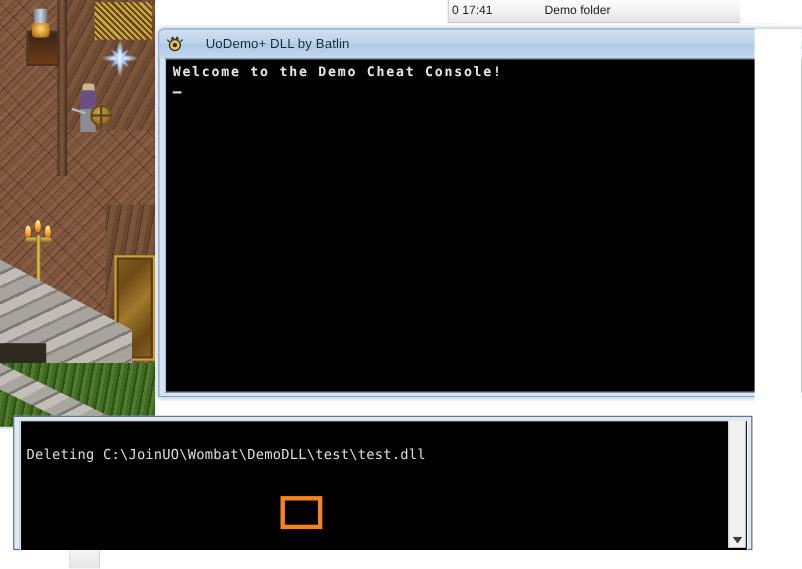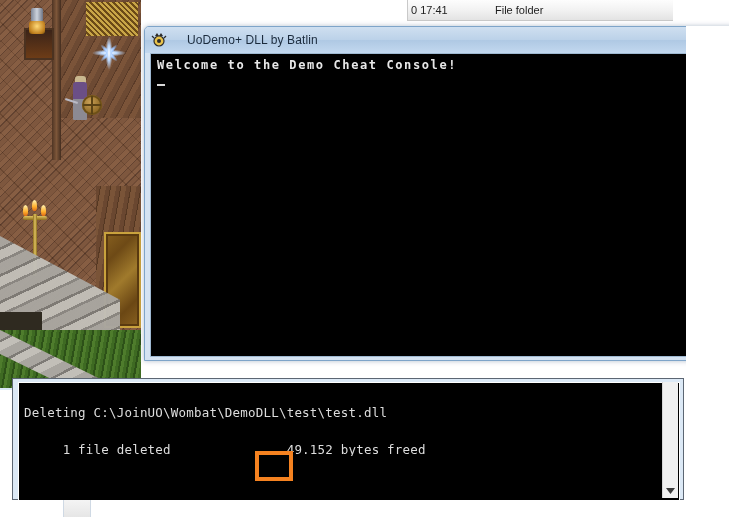--- a/index.html
+++ b/index.html
@@ -386,21 +386,21 @@
     <div class="stone-wall"></div>
     <div class="dark-corner"></div>
     <div class="grass"></div>
   </div>
   <div class="game-bottom-edge"></div>
   <div class="left-white"></div>
 
   <div class="explorer-left-edge"></div>
   <div class="explorer-row">
     <span class="explorer-cell-date">0 17:41</span>
-    <span class="explorer-cell-type">File folder</span>
+    <span class="explorer-cell-type">Demo folder</span>
   </div>
   <div class="explorer-blank"></div>
 
   <div class="console-window">
     <div class="console-titlebar">
       <span class="console-icon">
         <svg width="16" height="16" viewBox="0 0 16 16">
           <circle cx="8" cy="9" r="5" fill="#e8c24a" stroke="#2b2b2b" stroke-width="1.2"></circle>
           <circle cx="8" cy="9" r="2" fill="#2b2b2b"></circle>
           <path d="M4 4 L6 1 L8 4 L10 1 L12 4 Z" fill="#2b2b2b"></path>
@@ -417,21 +417,20 @@
     <div class="console-body">
       <div class="console-text">Welcome to the Demo Cheat Console!</div>
       <span class="console-caret"></span>
     </div>
   </div>
 
   <div class="cmd-window">
     <div class="cmd-inner">
       <div class="cmd-text">
         <div class="line">Deleting C:\JoinUO\Wombat\DemoDLL\test\test.dll</div>
-        <div class="line">     1 file deleted               49.152 bytes freed</div>
         
         
         
         
         
         
       </div>
     </div>
     <div class="cmd-scrollbar">
       <div class="cmd-scroll-down">

